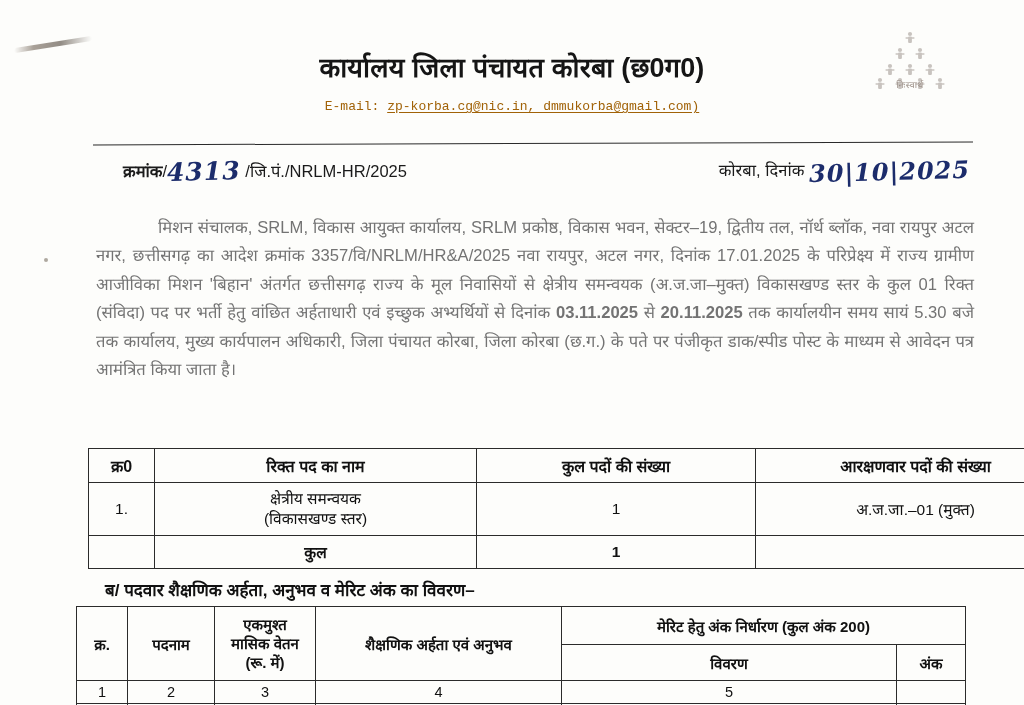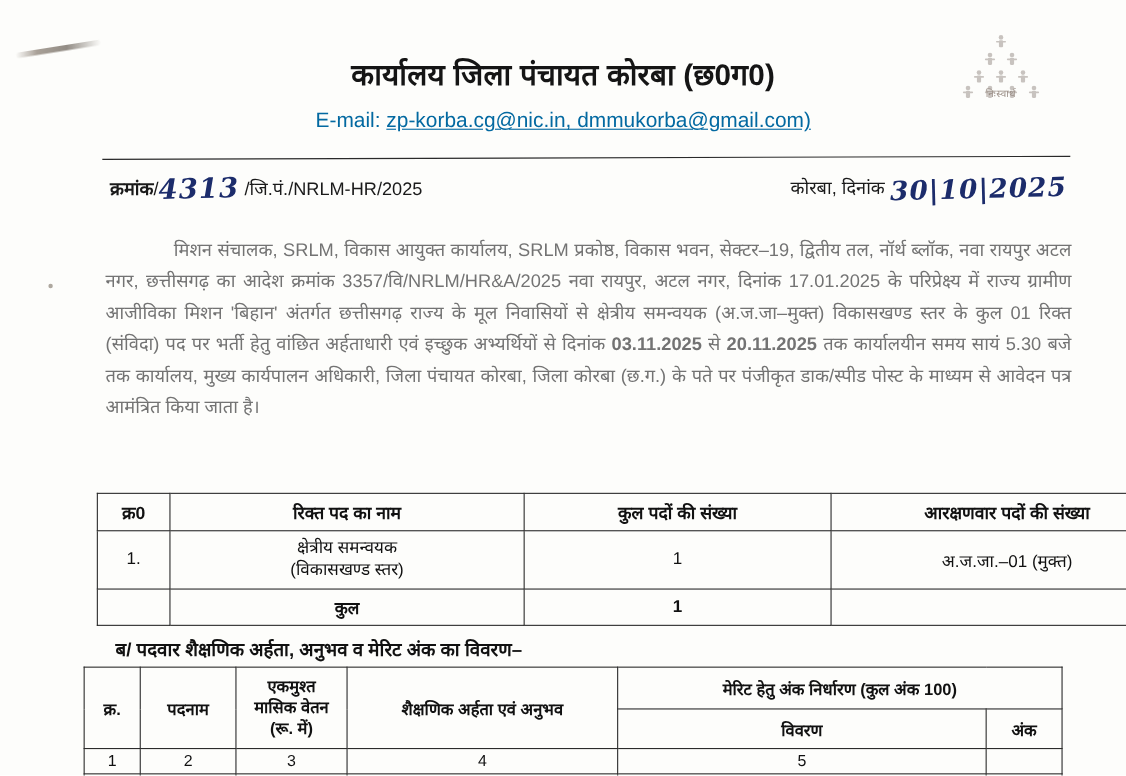--- a/index.html
+++ b/index.html
@@ -76,23 +76,23 @@
     font-weight: 700;
     letter-spacing: .2px;
     color: #151515;
   }
   .doc-email {
     position: absolute;
     left: 0;
     top: 99px;
     width: 1024px;
     text-align: center;
-    font-family: Liberation Sans, sans-serif;
-    font-size: 19px;
-    color: #0369a1;
+    font-family: Liberation Mono, monospace;
+    font-size: 13px;
+    color: #a16207;
   }
   .doc-email .eml {
     text-decoration: underline;
     text-underline-offset: 2px;
   }
 
   .rule {
     position: absolute;
     left: 93px;
     top: 143px;
@@ -110,21 +110,21 @@
     width: 880px;
     height: 32px;
   }
   .ref-left {
     position: absolute;
     left: 0;
     top: 4px;
     font-size: 16.5px;
     white-space: nowrap;
   }
-  .ref-left .lbl { font-weight: 600; }
+  .ref-left .lbl { font-weight: 600; margin-left: 23px; }
   .hand {
     font-family: "DejaVu Serif", "Liberation Serif", serif;
     color: #1c2c6b;
     font-size: 25px;
     font-weight: 700;
     font-style: italic;
     letter-spacing: 1px;
     transform: rotate(-1.5deg);
     display: inline-block;
     vertical-align: -3px;
@@ -331,21 +331,21 @@
     <tbody>
       <tr>
         <td class="th" rowspan="2" style="width:42px">क्र.</td>
         <td class="th" rowspan="2" style="width:78px">पदनाम</td>
         <td class="th" rowspan="2" style="width:92px">
           <div class="cell-pad">एकमुश्त</div>
           <div class="cell-pad">मासिक वेतन</div>
           <div class="cell-pad">(रू. में)</div>
         </td>
         <td class="th" rowspan="2" style="width:237px">शैक्षणिक अर्हता एवं अनुभव</td>
-        <td class="th" colspan="2" style="height:33px">मेरिट हेतु अंक निर्धारण (कुल अंक 100)</td>
+        <td class="th" colspan="2" style="height:33px">मेरिट हेतु अंक निर्धारण (कुल अंक 200)</td>
       </tr>
       <tr>
         <td class="th" style="height:31px">विवरण</td>
         <td class="th" style="width:60px">अंक</td>
       </tr>
       <tr class="numrow">
         <td>1</td>
         <td>2</td>
         <td>3</td>
         <td>4</td>

